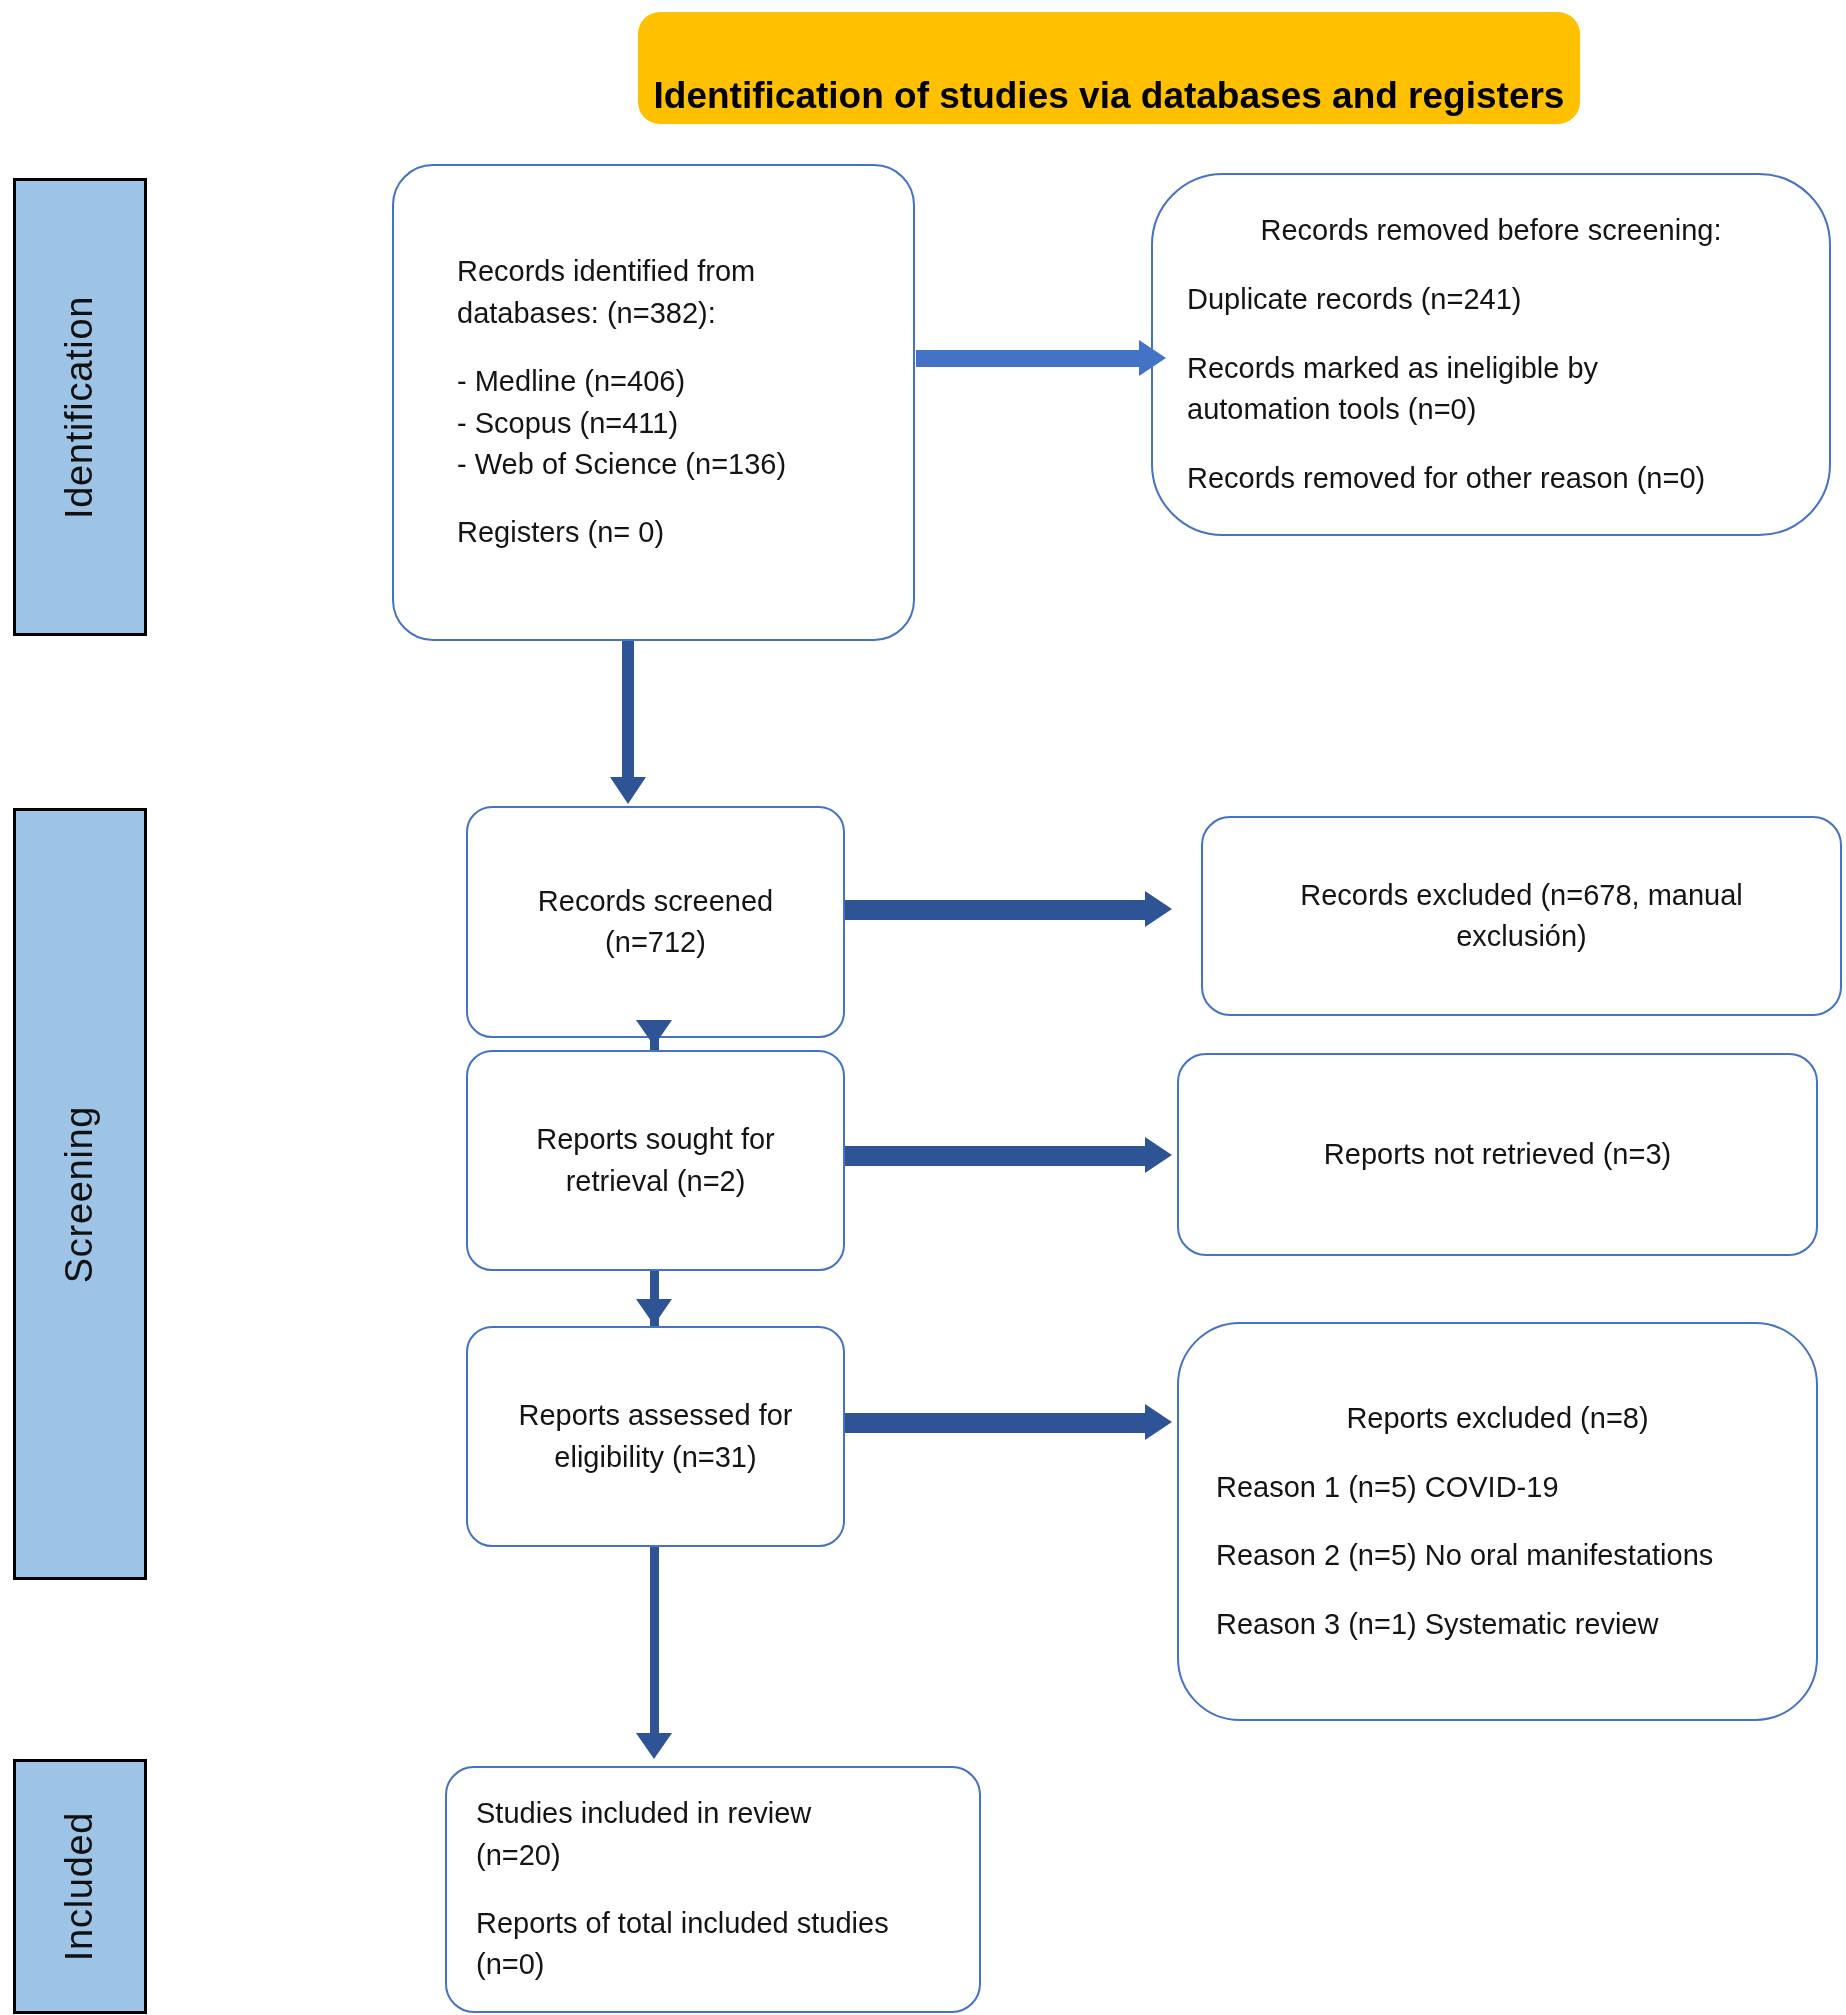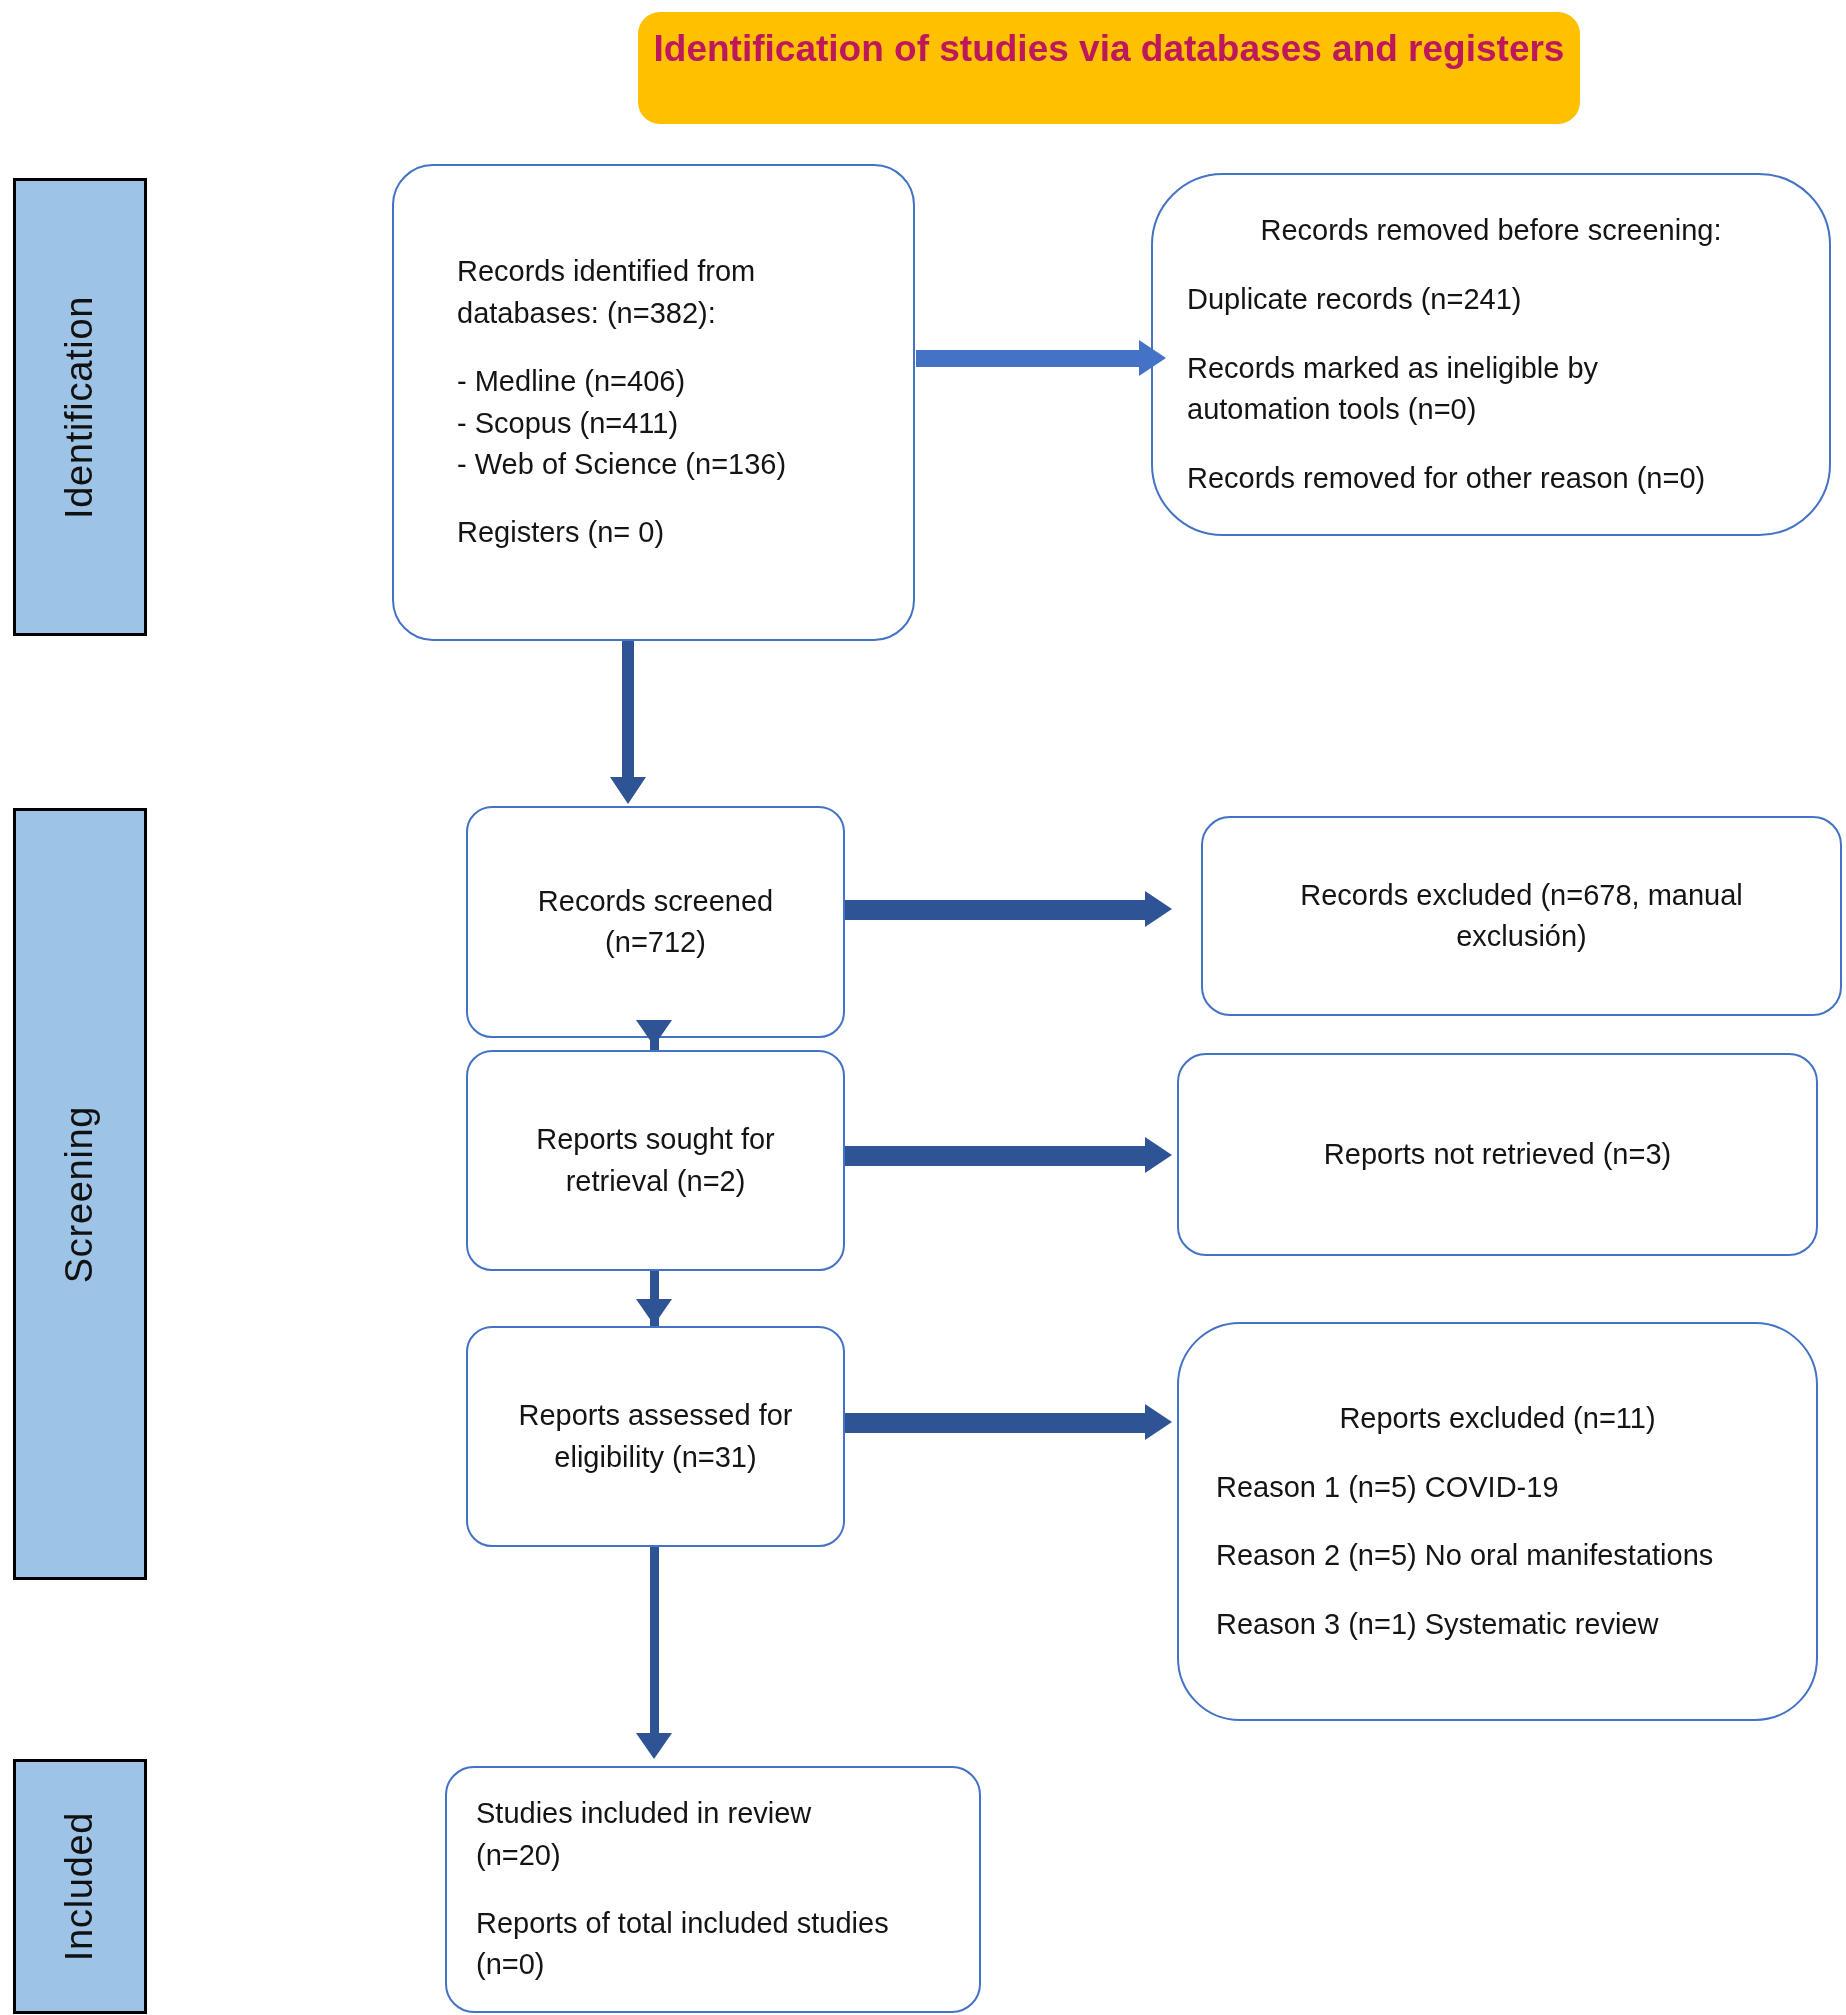--- a/index.html
+++ b/index.html
@@ -48,24 +48,25 @@
     border-radius: 22px;
     display: flex;
     align-items: flex-start;
     justify-content: center;
     padding-top: 17px;
     box-sizing: border-box;
   }
   #title-banner .title-text {
     font-size: 37px;
     font-weight: bold;
-    color: #be185d;
+    color: #000000;
     text-align: center;
     line-height: 1.1;
     font-family: "Liberation Sans", sans-serif;
+    margin-top: 47px;
   }
 
   
   .flow-box {
     position: absolute;
     background: #ffffff;
     border: 2.6px solid #4472C4;
     box-sizing: border-box;
     display: flex;
     flex-direction: column;
@@ -193,21 +194,21 @@
 
   <div class="conn-line" style="left:650px; top:1271px; width:9.2px; height:78px;"></div>
   <div class="arrow-down" style="left:636px; top:1299px; border-top-width:26px;"></div>
 
   <div class="flow-box align-center" id="box-assessed">
     <div class="box-text">Reports assessed for
 eligibility (n=31)</div>
   </div>
 
   <div class="flow-box align-left" id="box-excluded-2">
-    <div class="box-text" style="text-align:center;">Reports excluded (n=11)</div>
+    <div class="box-text" style="text-align:center;">Reports excluded (n=8)</div>
     <div class="box-text">Reason 1 (n=5) COVID-19</div>
     <div class="box-text">Reason 2 (n=5) No oral manifestations</div>
     <div class="box-text">Reason 3 (n=1) Systematic review</div>
   </div>
 
   <div class="conn-line" style="left:845px; top:1413px; width:302px; height:19.6px;"></div>
   <div class="arrow-right" style="left:1145px; top:1404px;"></div>
 
   <div class="conn-line" style="left:650px; top:1547px; width:9.2px; height:190px;"></div>
   <div class="arrow-down" style="left:636px; top:1733px; border-top-width:26px;"></div>

